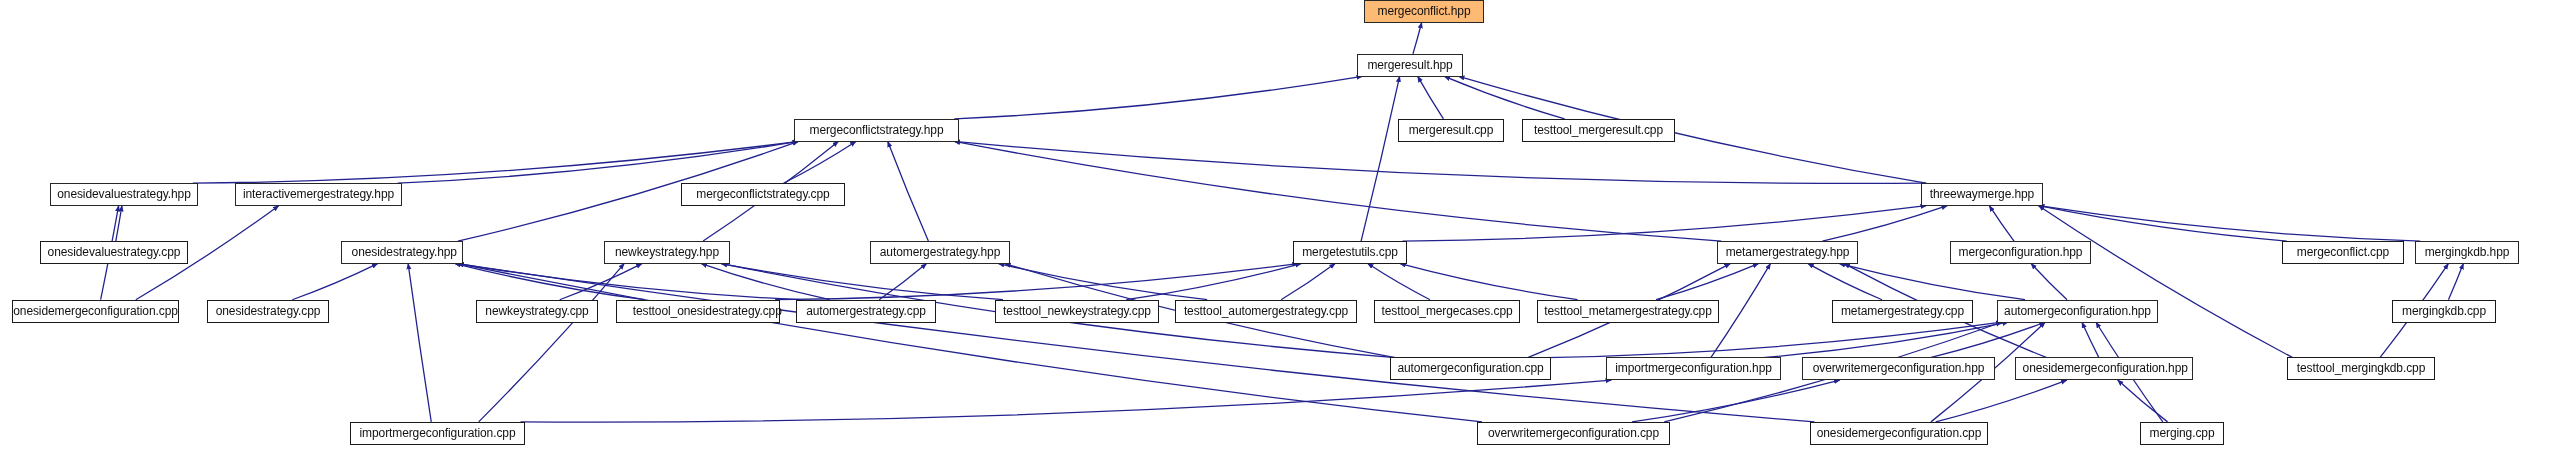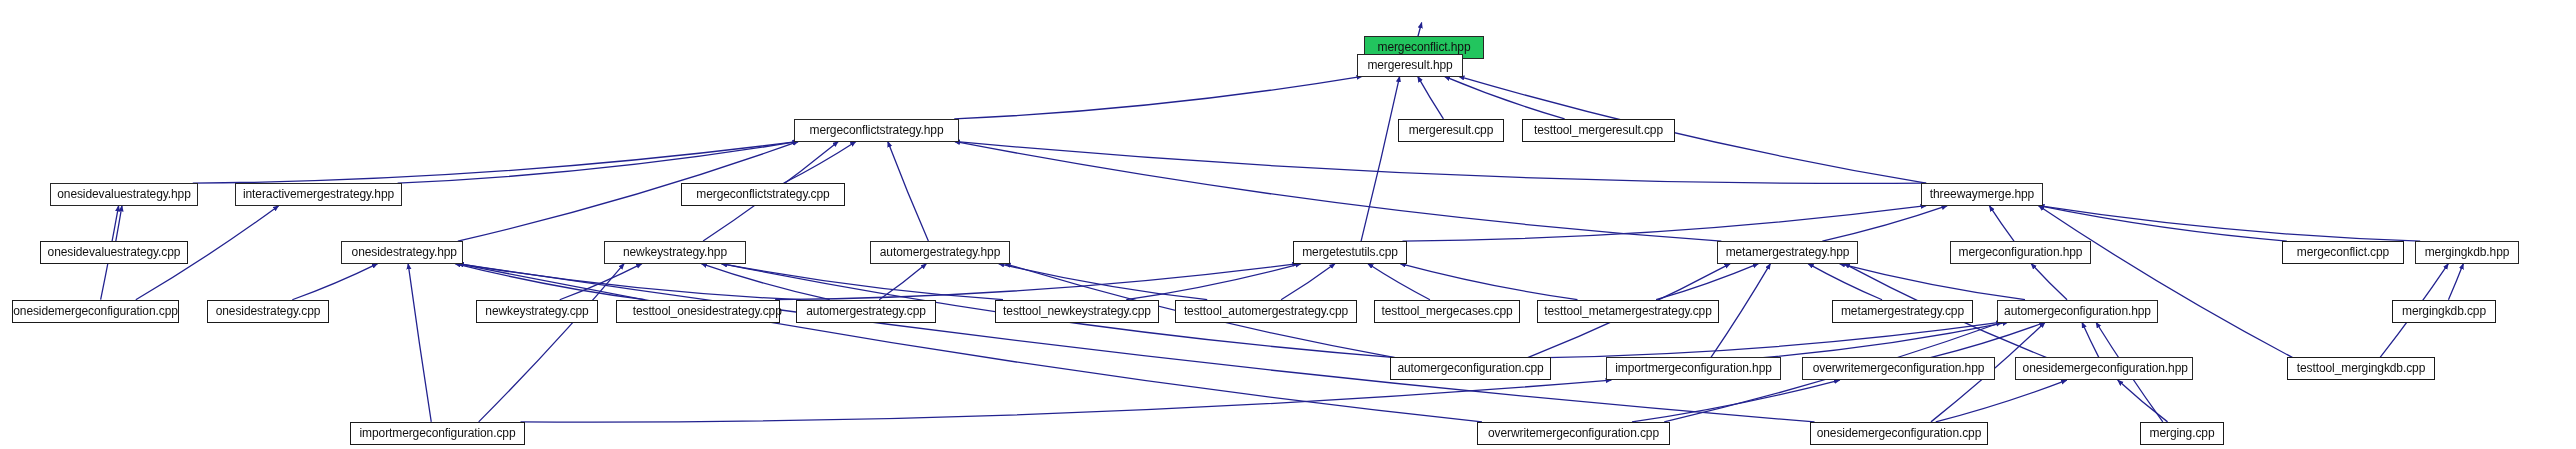--- a/index.html
+++ b/index.html
@@ -34,23 +34,22 @@
     align-items: center;
     justify-content: center;
     white-space: nowrap;
     font-size: 12px;
     line-height: 1;
     height: 22.5px;
     padding: 0 5.6px;
     letter-spacing: -0.1px;
   }
   .node.root {
-    background: #22c55e;
+    background: #fdba74;
     border-color: #272727;
-    margin-top: 36px;
   }
   .node.hdr {
     border-color: #272727;
   }
 </style>
 </head>
 <body>
 
 <div id="graph-root">
   <svg id="edge-layer" viewBox="0 0 3207 560" preserveAspectRatio="none" xmlns="http://www.w3.org/2000/svg">
@@ -129,21 +128,21 @@
       <div class="node hdr" style="left: 1357px; top: 54px; width: 106px;">mergeresult.hpp</div>
       <div class="node hdr" style="left: 794px; top: 119px; width: 165px;">mergeconflictstrategy.hpp</div>
       <div class="node" style="left: 1398px; top: 119px; width: 106px;">mergeresult.cpp</div>
       <div class="node" style="left: 1522px; top: 119px; width: 153px;">testtool_mergeresult.cpp</div>
       <div class="node hdr" style="left: 50px; top: 183px; width: 148px;">onesidevaluestrategy.hpp</div>
       <div class="node hdr" style="left: 235px; top: 183px; width: 167px;">interactivemergestrategy.hpp</div>
       <div class="node" style="left: 681px; top: 183px; width: 164px;">mergeconflictstrategy.cpp</div>
       <div class="node hdr" style="left: 1921px; top: 183px; width: 122px;">threewaymerge.hpp</div>
       <div class="node" style="left: 40px; top: 241px; width: 148px;">onesidevaluestrategy.cpp</div>
       <div class="node hdr" style="left: 341px; top: 241px; width: 122px; padding-left: 10px;">onesidestrategy.hpp</div>
-      <div class="node hdr" style="left: 604px; top: 241px; width: 142px;">newkeystrategy.hpp</div>
+      <div class="node hdr" style="left: 604px; top: 241px; width: 126px;">newkeystrategy.hpp</div>
       <div class="node hdr" style="left: 870px; top: 241px; width: 140px;">automergestrategy.hpp</div>
       <div class="node" style="left: 1293px; top: 241px; width: 114px;">mergetestutils.cpp</div>
       <div class="node hdr" style="left: 1717px; top: 241px; width: 141px;">metamergestrategy.hpp</div>
       <div class="node hdr" style="left: 1950px; top: 241px; width: 141px;">mergeconfiguration.hpp</div>
       <div class="node" style="left: 2282px; top: 241px; width: 122px;">mergeconflict.cpp</div>
       <div class="node hdr" style="left: 2415px; top: 241px; width: 104px;">mergingkdb.hpp</div>
       <div class="node" style="left: 12px; top: 300px; width: 167px;">onesidemergeconfiguration.cpp</div>
       <div class="node" style="left: 207px; top: 300px; width: 122px;">onesidestrategy.cpp</div>
       <div class="node" style="left: 476px; top: 300px; width: 122px;">newkeystrategy.cpp</div>
       <div class="node" style="left: 616px; top: 300px; width: 164px; padding-left: 24px;">testtool_onesidestrategy.cpp</div>

